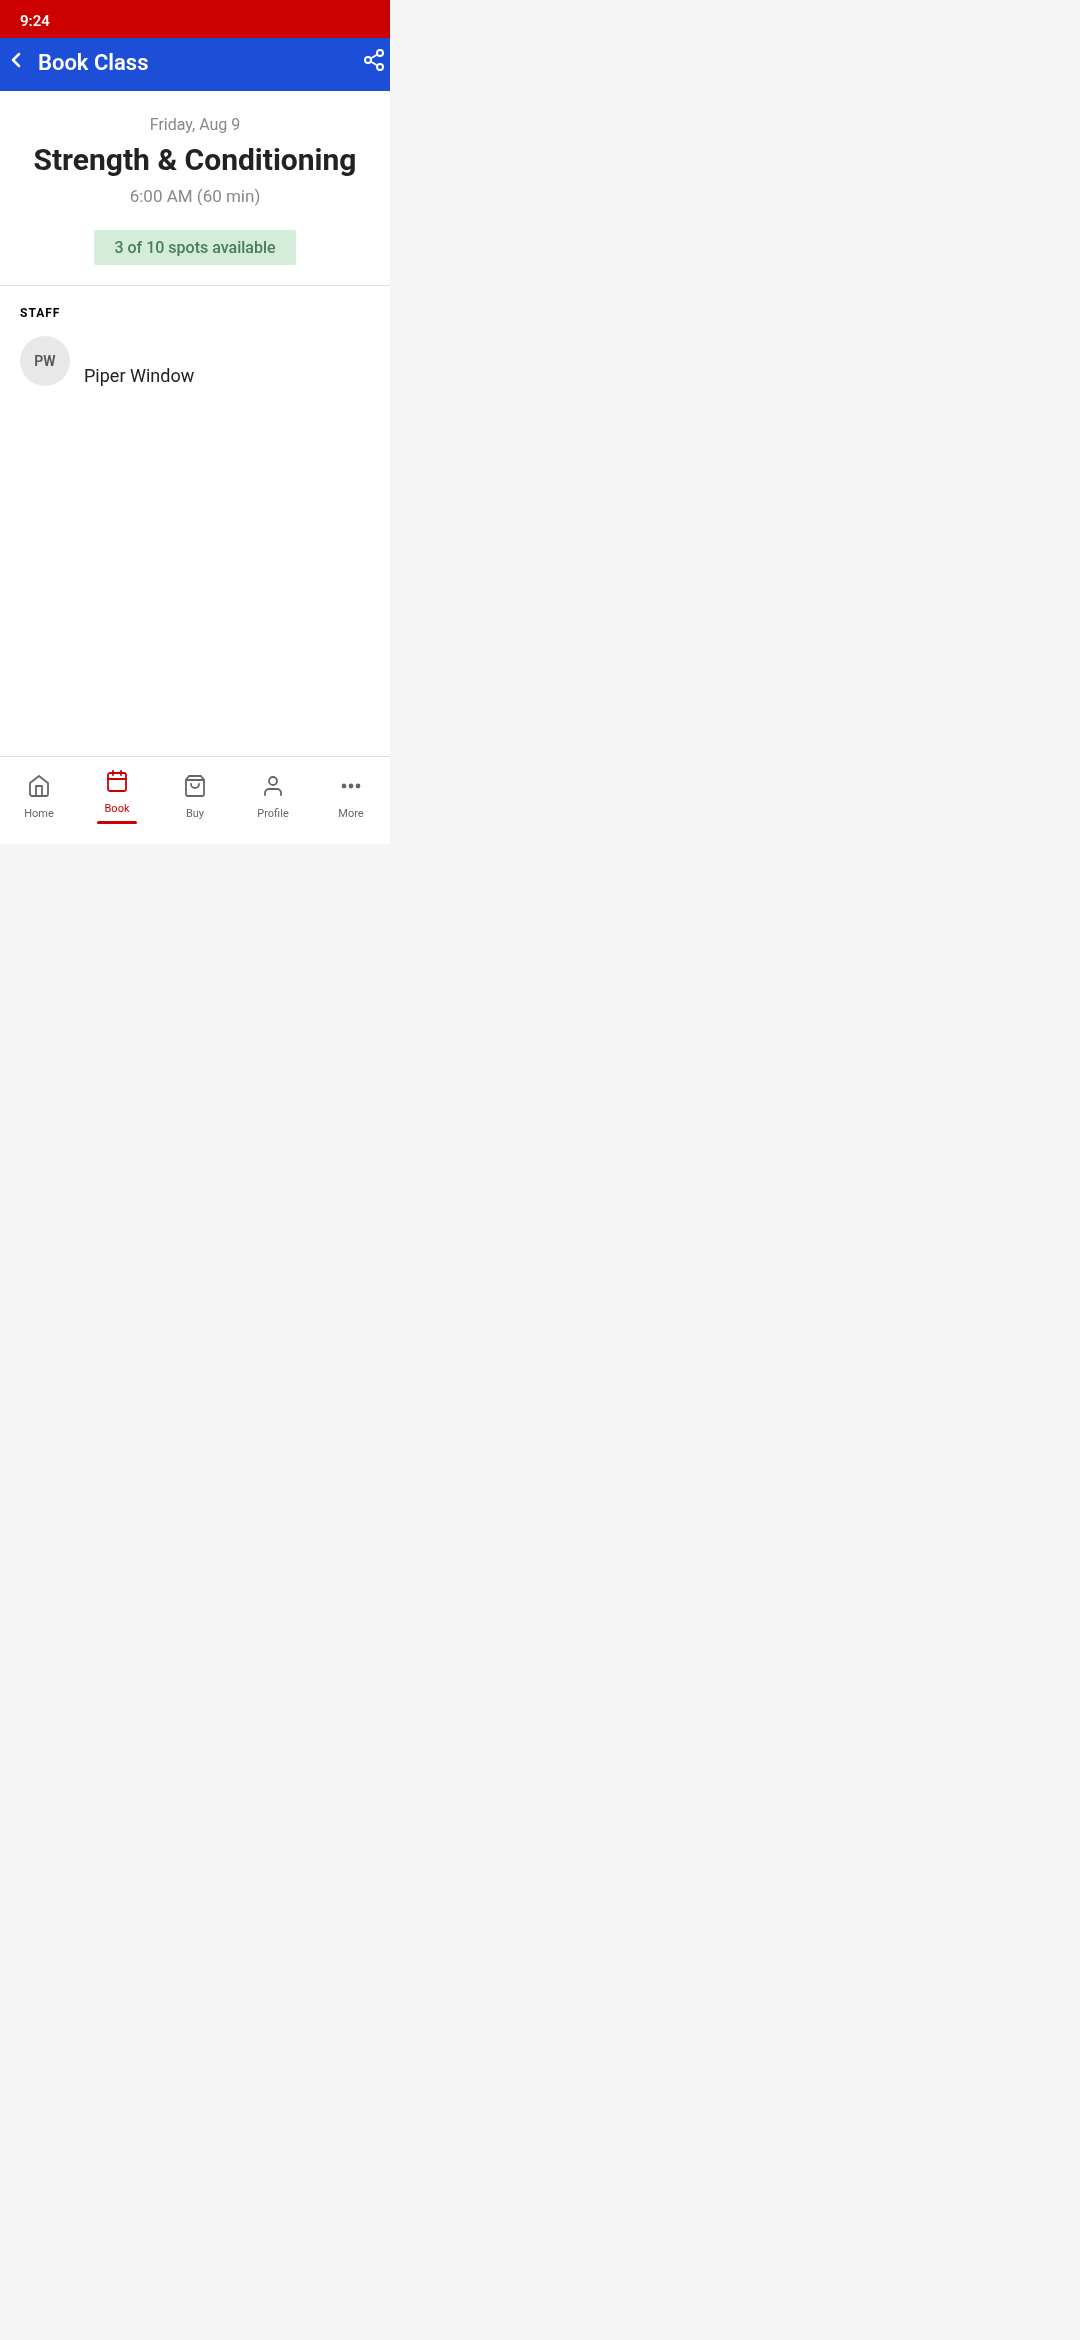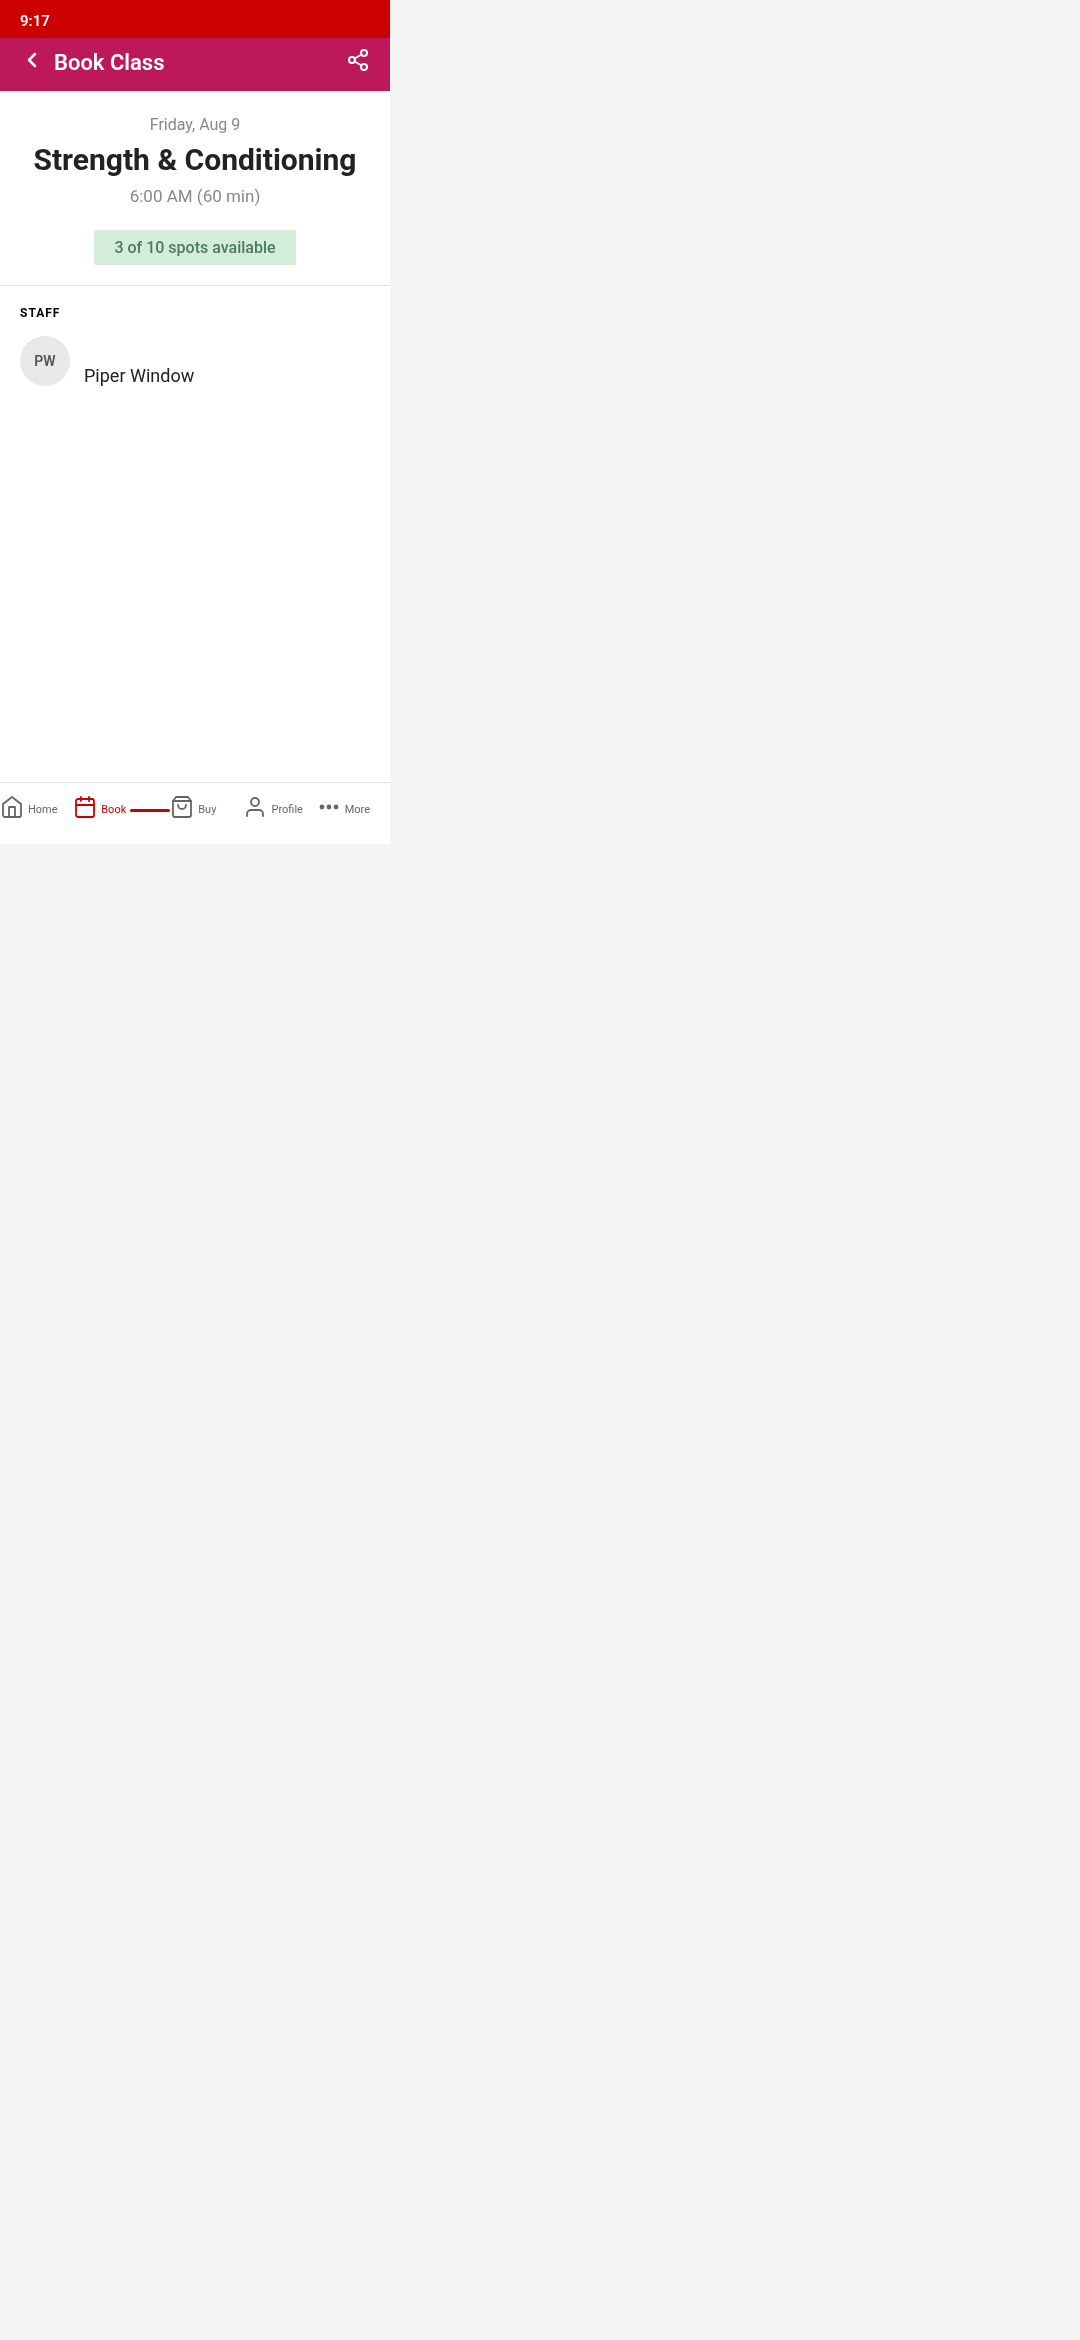--- a/index.html
+++ b/index.html
@@ -29,22 +29,22 @@
     }
 
     .status-time {
       color: white;
       font-size: 15px;
       font-weight: 600;
     }
 
     
     .header {
-      background: #be185d;
-      padding: 10px 20px 14px;
+      background: #1d4ed8;
+      padding: 10px 4px 14px;
       display: flex;
       align-items: center;
       justify-content: space-between;
     }
 
     .header-left {
       display: flex;
       align-items: center;
       gap: 10px;
     }
@@ -193,21 +193,21 @@
       background: white;
       border-top: 1px solid #e0e0e0;
       display: flex;
       justify-content: space-around;
       align-items: center;
       padding: 8px 0 16px;
     }
 
     .nav-item {
       display: flex;
-      flex-direction: row;
+      flex-direction: column;
       align-items: center;
       gap: 4px;
       cursor: pointer;
       flex: 1;
       padding: 4px 0;
     }
 
     .nav-icon {
       font-size: 22px;
       color: #666;
@@ -241,21 +241,21 @@
     }
 
     .spacer {
       flex: 1;
     }
   </style>
 </head>
 <body>
 
 <div class="status-bar">
-  <span class="status-time">9:17</span>
+  <span class="status-time">9:24</span>
 </div>
 
 <div class="header">
   <div class="header-left">
     <span class="back-icon">
       <svg class="icon-svg" viewBox="0 0 24 24" fill="none" stroke="white" stroke-width="2.5" stroke-linecap="round" stroke-linejoin="round">
         <polyline points="15 18 9 12 15 6"></polyline>
       </svg>
     </span>
     <span class="header-title">Book Class</span>

